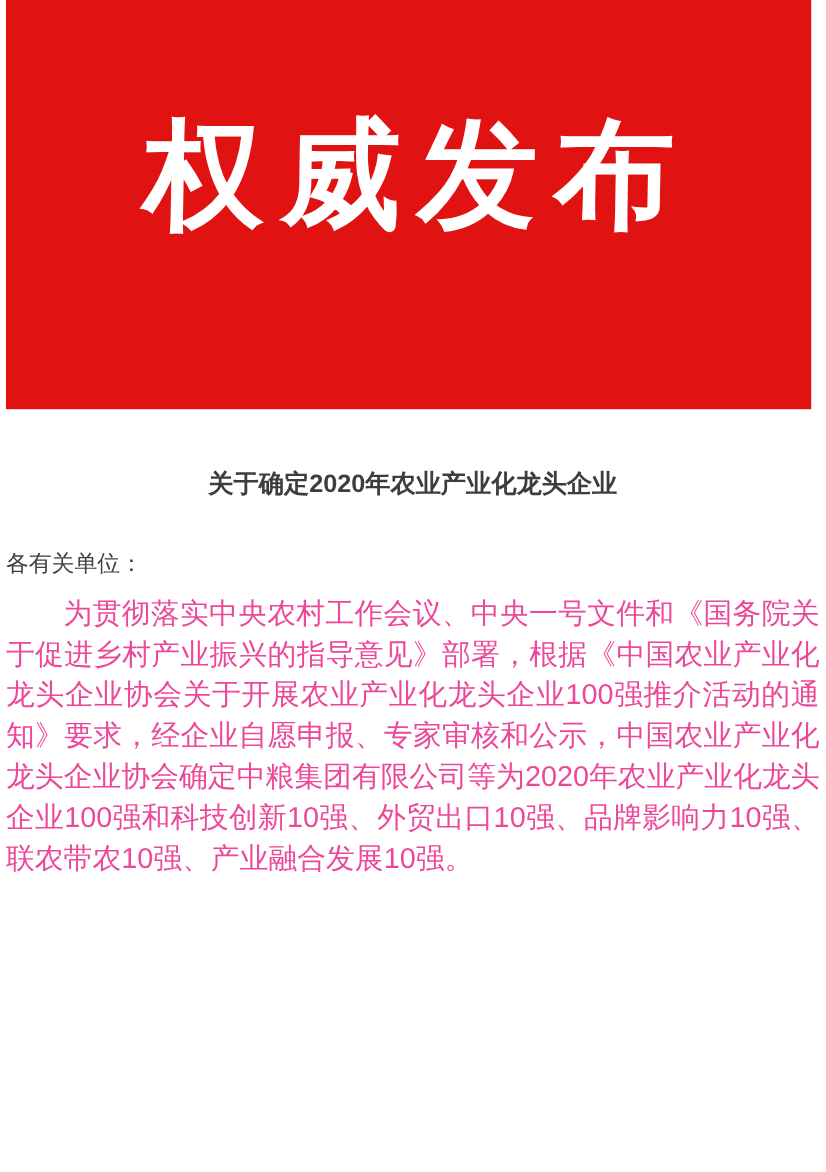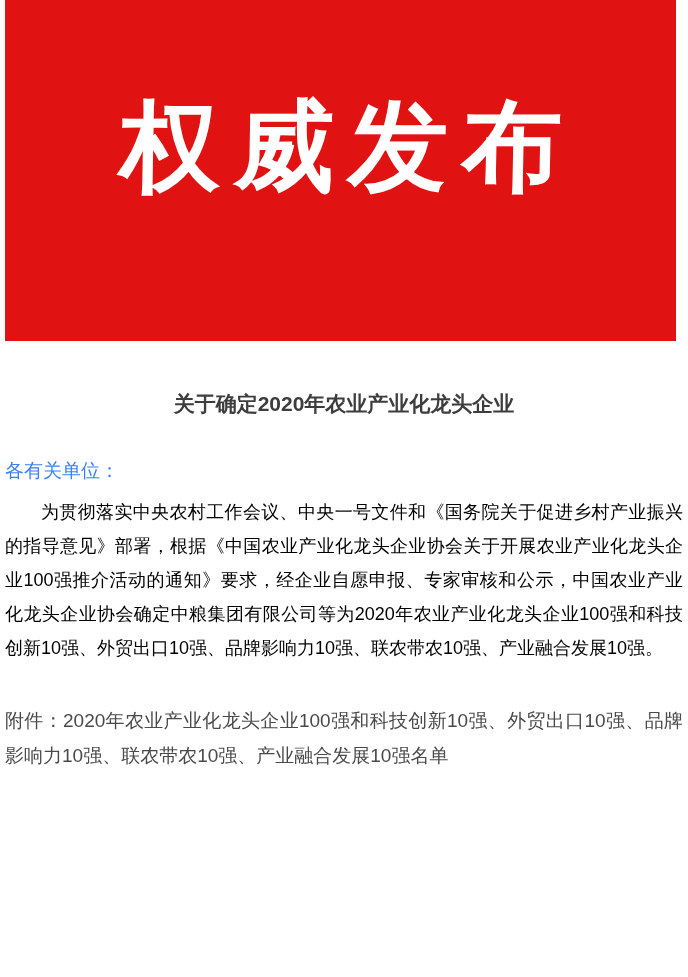--- a/index.html
+++ b/index.html
@@ -44,28 +44,28 @@
     text-align: center;
     font-size: 21px;
     font-weight: bold;
     line-height: 38px;
     color: #3d3d3d;
   }
   .salutation {
     margin-top: 31px;
     font-size: 19px;
     line-height: 34px;
-    color: #3b82f6;
+    color: #404040;
   }
   .para {
-    font-size: 18px;
+    font-size: 24px;
     line-height: 34px;
     text-align: justify;
     text-indent: 2em;
-    color: #000000;
+    color: #ec4899;
   }
   .para.first {
     margin-top: 7px;
   }
   .attachment {
     margin-top: 38px;
     font-size: 19px;
     line-height: 35px;
     text-align: justify;
     color: #4a4a4a;
@@ -82,15 +82,14 @@
 
   <div class="doc-title">
     <div>关于确定2020年农业产业化龙头企业</div>
   </div>
 
   <div class="salutation">各有关单位：</div>
 
   <p class="para first">为贯彻落实中央农村工作会议、中央一号文件和《国务院关于促进乡村产业振兴的指导意见》部署，根据《中国农业产业化龙头企业协会关于开展农业产业化龙头企业100强推介活动的通知》要求，经企业自愿申报、专家审核和公示，中国农业产业化龙头企业协会确定中粮集团有限公司等为2020年农业产业化龙头企业100强和科技创新10强、外贸出口10强、品牌影响力10强、联农带农10强、产业融合发展10强。</p>
 
 
-  <p class="attachment">附件：2020年农业产业化龙头企业100强和科技创新10强、外贸出口10强、品牌影响力10强、联农带农10强、产业融合发展10强名单</p>
 
 </div>
 
 </body></html>

